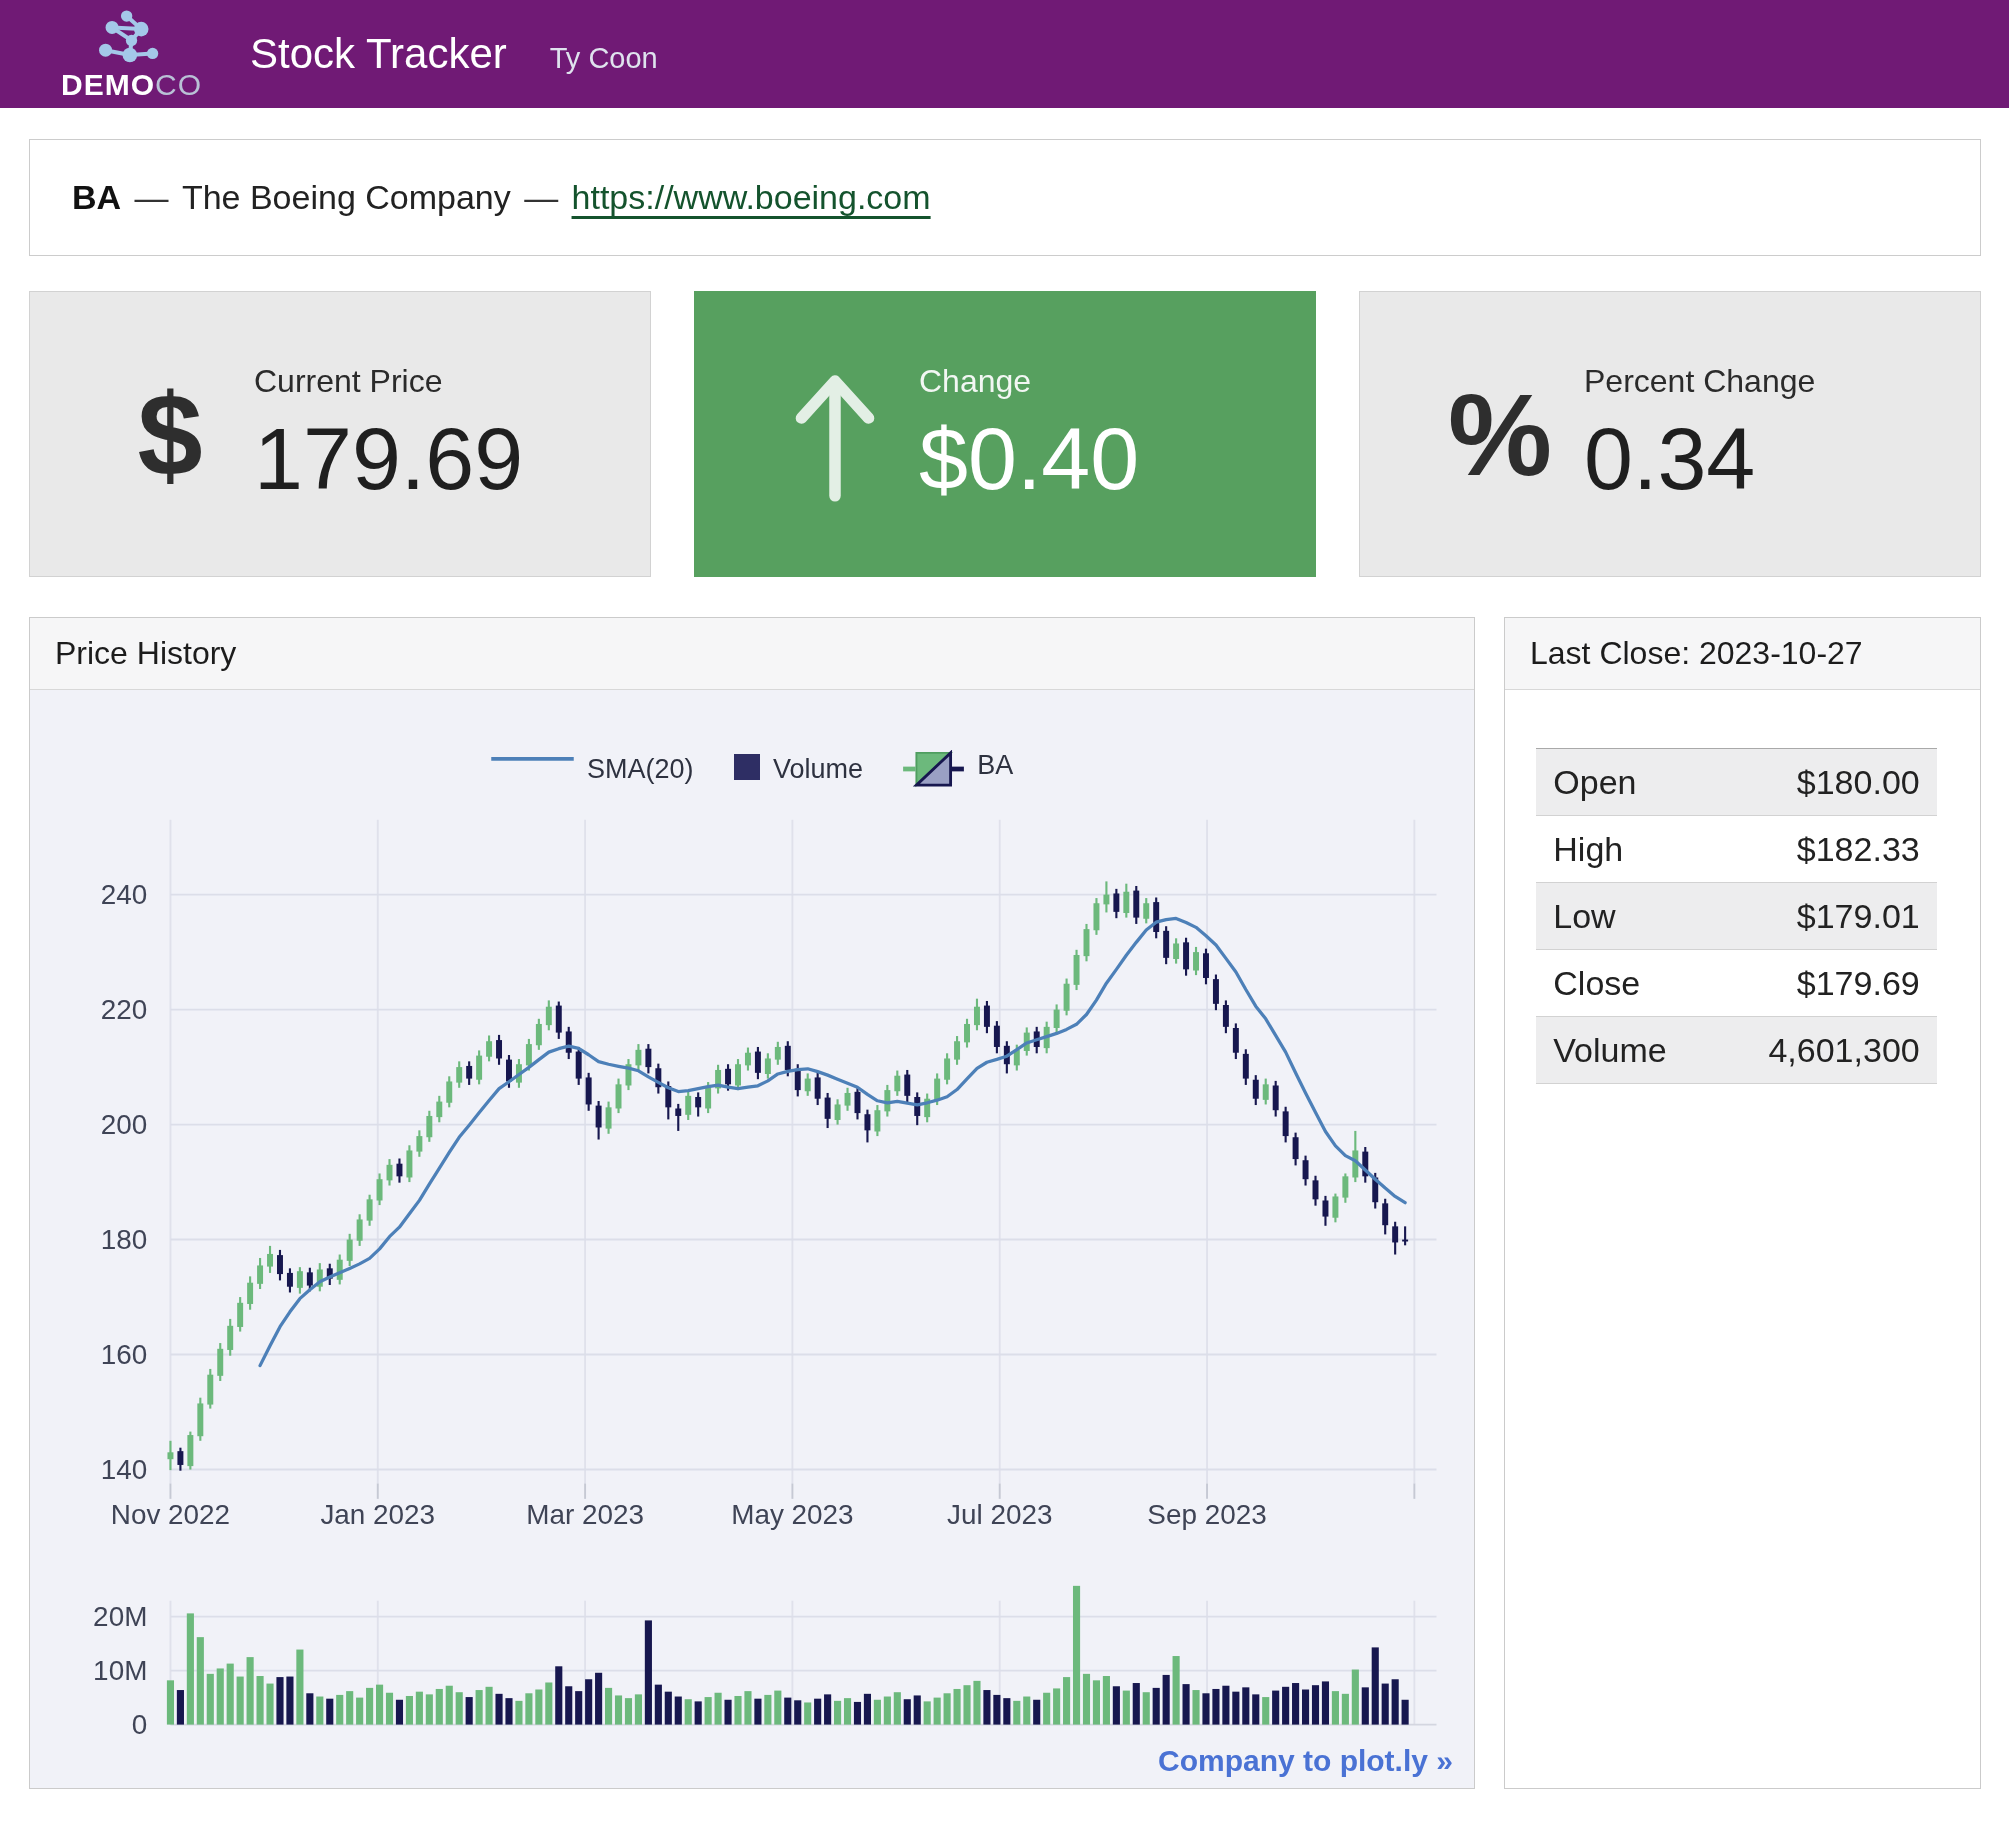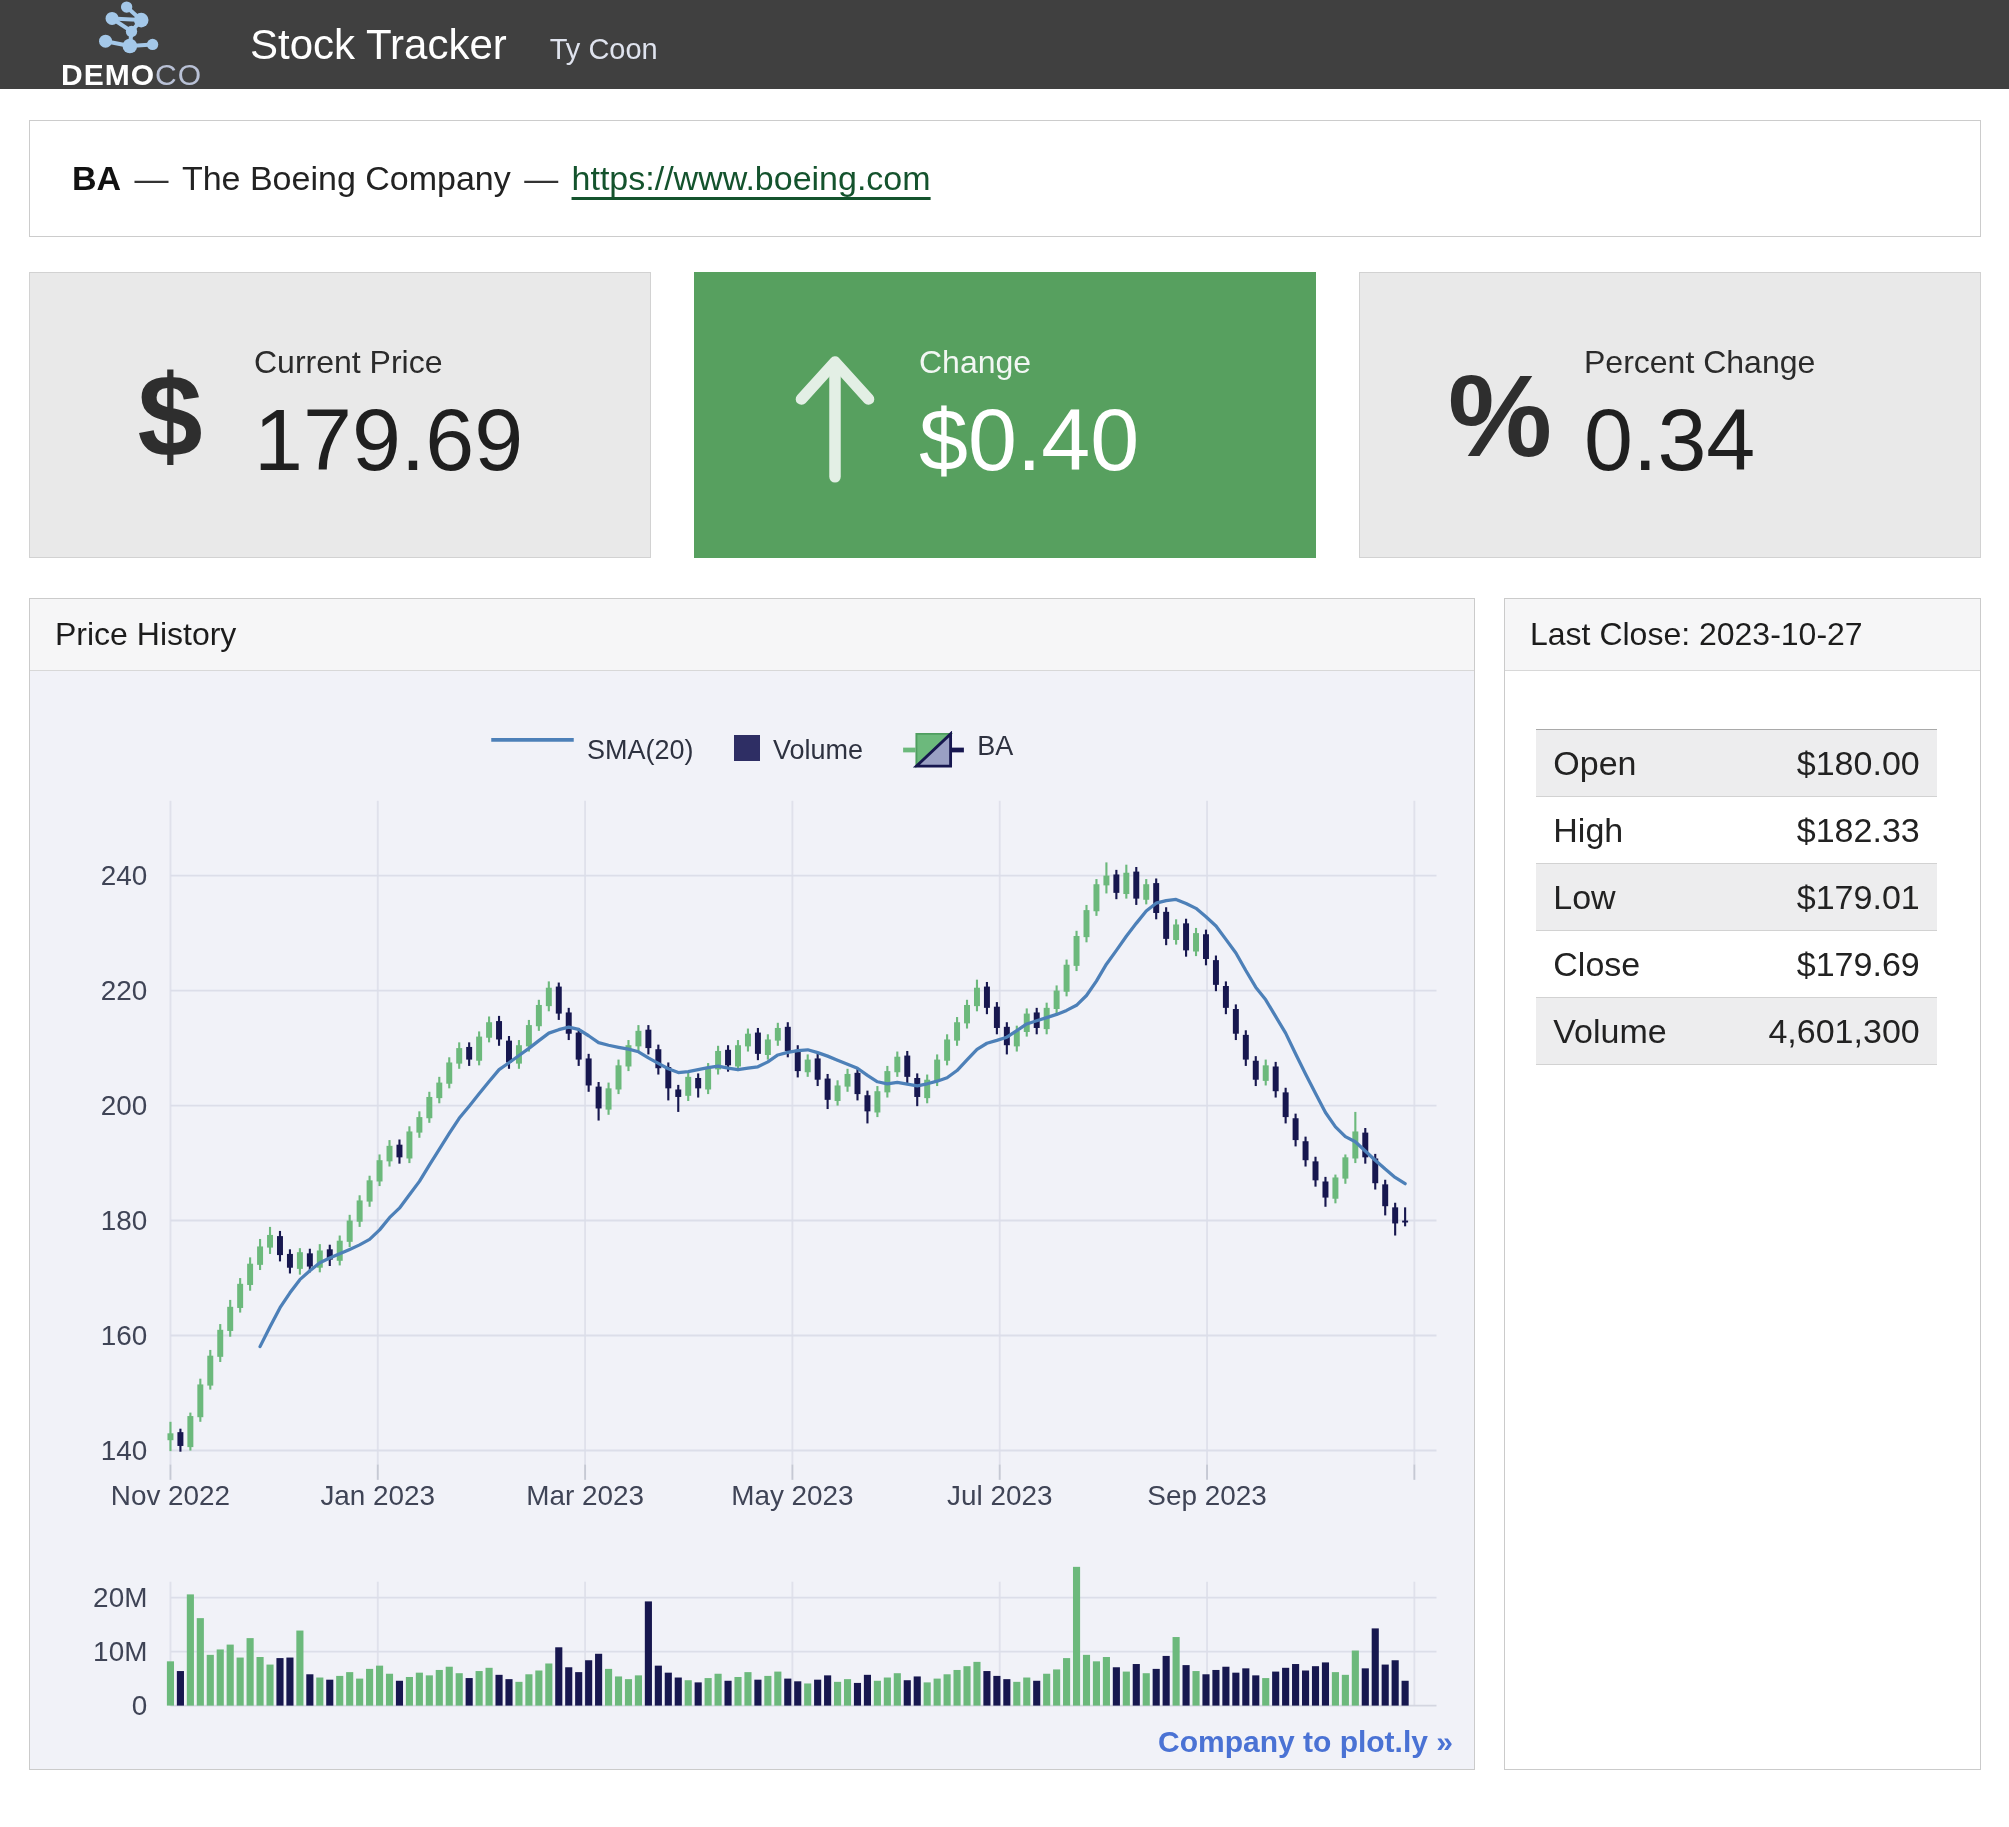--- a/index.html
+++ b/index.html
@@ -4,21 +4,21 @@
 <style>
   * { margin:0; padding:0; box-sizing:border-box; }
   html,body { background:#ffffff; }
   body {
     width:2010px; height:1827px;
     font-family:"Liberation Sans","DejaVu Sans",sans-serif;
     color:#1c1c1c; overflow:hidden;
   }
   
   .app-header {
-    height:89px; background:#404040; display:flex; align-items:center;
+    height:108px; background:#701a75; display:flex; align-items:center;
     padding:0 0 0 69px;
   }
   .logo-block { width:125px; display:flex; flex-direction:column; align-items:center; margin-right:56px; }
   .logo-icon { width:65px; height:60px; margin-bottom:1.9px; }
   .logo-word { font-size:30px; letter-spacing:1px; line-height:1; }
   .logo-word .p1 { color:#ffffff; font-weight:700; }
   .logo-word .p2 { color:#b9c1d6; font-weight:400; }
   .app-title-row { display:flex; align-items:baseline; gap:43px; }
   .app-title { color:#ffffff; font-size:42px; font-weight:400; }
   .app-subtitle { color:#dfe3ee; font-size:29px; font-weight:400; }

